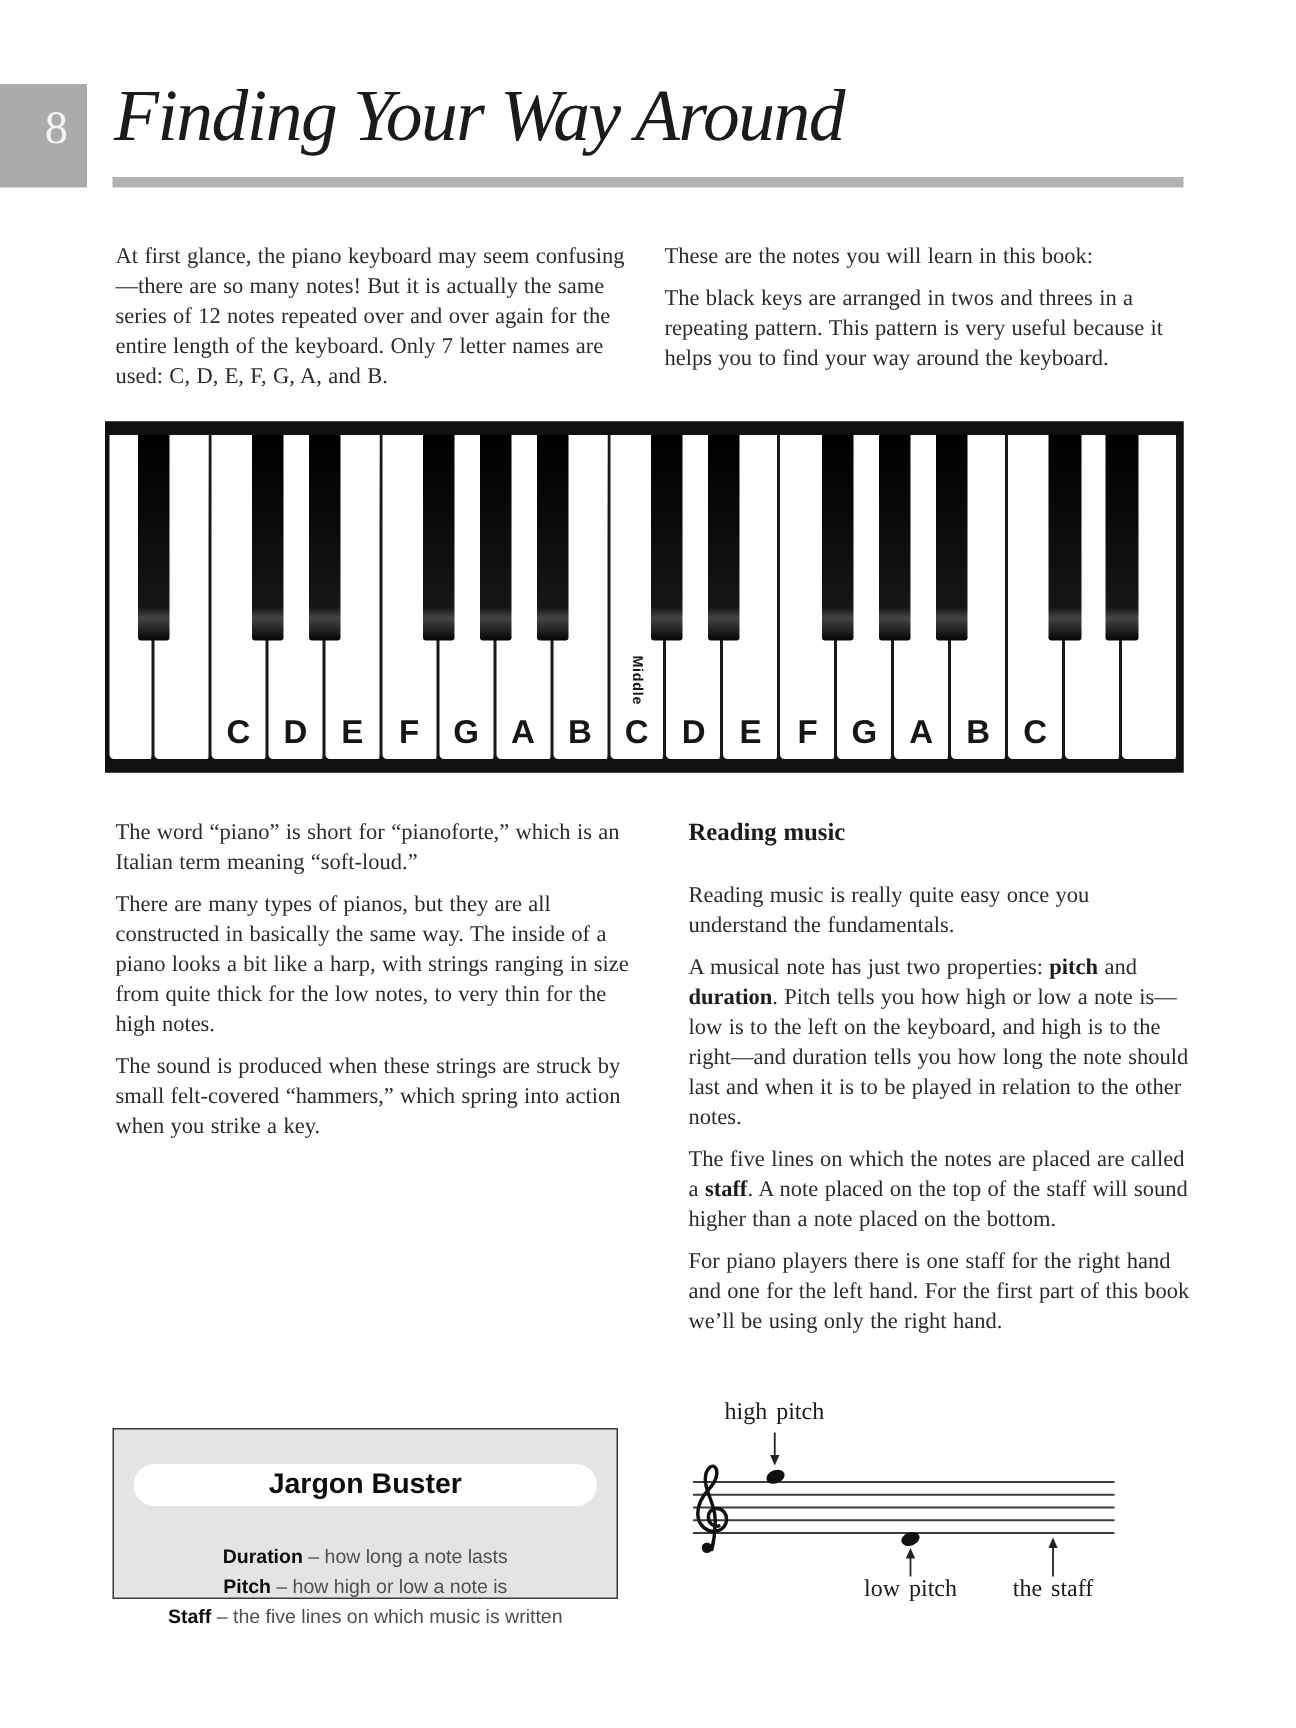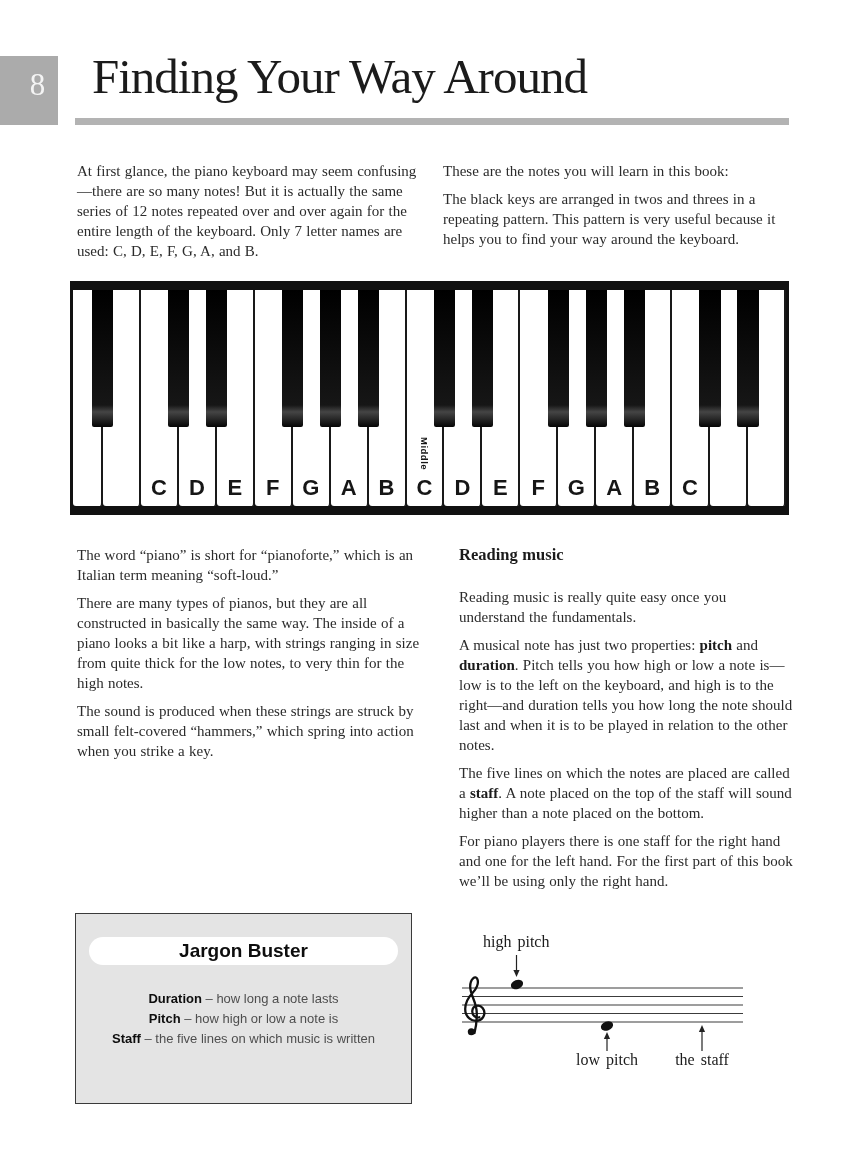--- a/index.html
+++ b/index.html
@@ -8,22 +8,22 @@
     --def-gray:#4e4e4e; --key-black:#111111;
   }
   html,body{margin:0;padding:0;background:#fff;}
   #page{position:relative;width:864px;height:1152px;background:#fff;overflow:hidden;
         font-family:"Liberation Serif", serif;color:var(--body-ink);}
 
   .pagenum{position:absolute;left:0;top:56px;width:58px;height:69px;background:var(--page-gray);
            display:flex;align-items:flex-start;justify-content:center;padding-left:17px;box-sizing:border-box;}
   .pagenum span{color:#f4f4f4;font-size:31px;line-height:1;margin-top:13px;}
 
-  .title{position:absolute;left:92px;top:48px;margin:0;font-weight:normal;
-         font-size:49px;letter-spacing:-1px;color:var(--ink);white-space:nowrap;}
+  .title{position:absolute;left:76px;top:48px;margin:0;font-weight:normal;
+         font-size:49px;letter-spacing:-1px;color:var(--ink);white-space:nowrap;font-style:italic;}
   .rule{position:absolute;left:75px;top:118px;width:714px;height:7px;background:var(--rule-gray);}
 
   .bodytext{font-size:15px;line-height:20px;word-spacing:0.5px;color:var(--body-ink);}
   .bodytext p{margin:0 0 8px 0;}
   .bodytext h3{margin:0 0 22px 0;font-size:16.5px;color:var(--ink);}
   .b{font-weight:bold;color:var(--ink);}
 
   .intro-left{position:absolute;left:77px;top:161px;width:352px;}
   .intro-right{position:absolute;left:443px;top:161px;width:352px;}
   .section-left{position:absolute;left:77px;top:545px;width:350px;}
@@ -40,21 +40,21 @@
   .key-label{position:absolute;bottom:5px;left:50%;transform:translateX(-50%);
              font-family:"Liberation Sans", sans-serif;font-weight:bold;font-size:22px;color:#161616;}
   .middle-tag{position:absolute;bottom:36px;left:50%;transform:translateX(-50%);
               writing-mode:vertical-rl;text-orientation:mixed;
               font-family:"Liberation Sans", sans-serif;font-weight:bold;font-size:9.5px;
               letter-spacing:0.5px;color:#161616;}
   .black-key{position:absolute;top:0;height:137px;border-radius:0 0 2px 2px;
              background:linear-gradient(180deg,#000 0%,#161616 84%,#454545 89%,#2e2e2e 93%,#050505 100%);}
 
   
-  .jargon{position:absolute;left:75px;top:913px;width:337px;height:191px;box-sizing:border-box;
+  .jargon{position:absolute;left:75px;top:952px;width:337px;height:114px;box-sizing:border-box;
           background:var(--jargon-bg);border:1.5px solid var(--jargon-border);}
   .jargon-pill{margin:23px 13px 0 13px;height:28px;background:#fff;border-radius:16px;
                display:flex;align-items:center;justify-content:center;}
   .jargon-title{font-family:"Liberation Sans", sans-serif;font-weight:bold;font-size:19px;color:#0d0d0d;}
   .jargon-defs{margin-top:24px;text-align:center;font-family:"Liberation Sans", sans-serif;
                font-size:13px;line-height:20px;color:var(--def-gray);}
   .jargon-term{font-weight:bold;color:#0d0d0d;}
 
   
   .staff-fig{position:absolute;left:445px;top:925px;width:330px;height:150px;}

